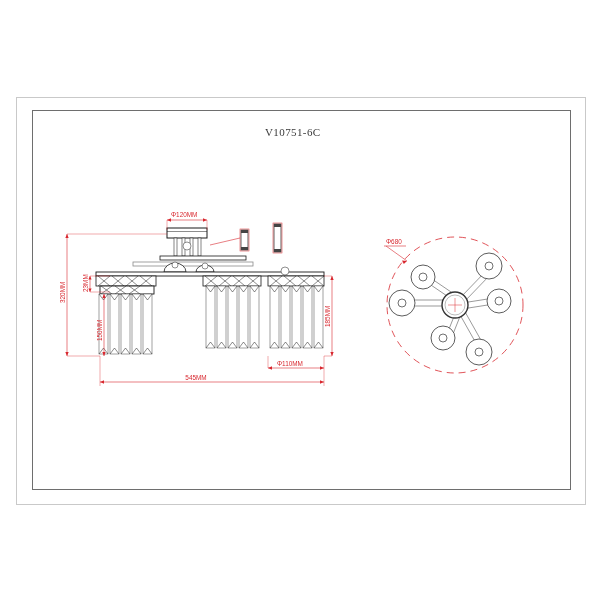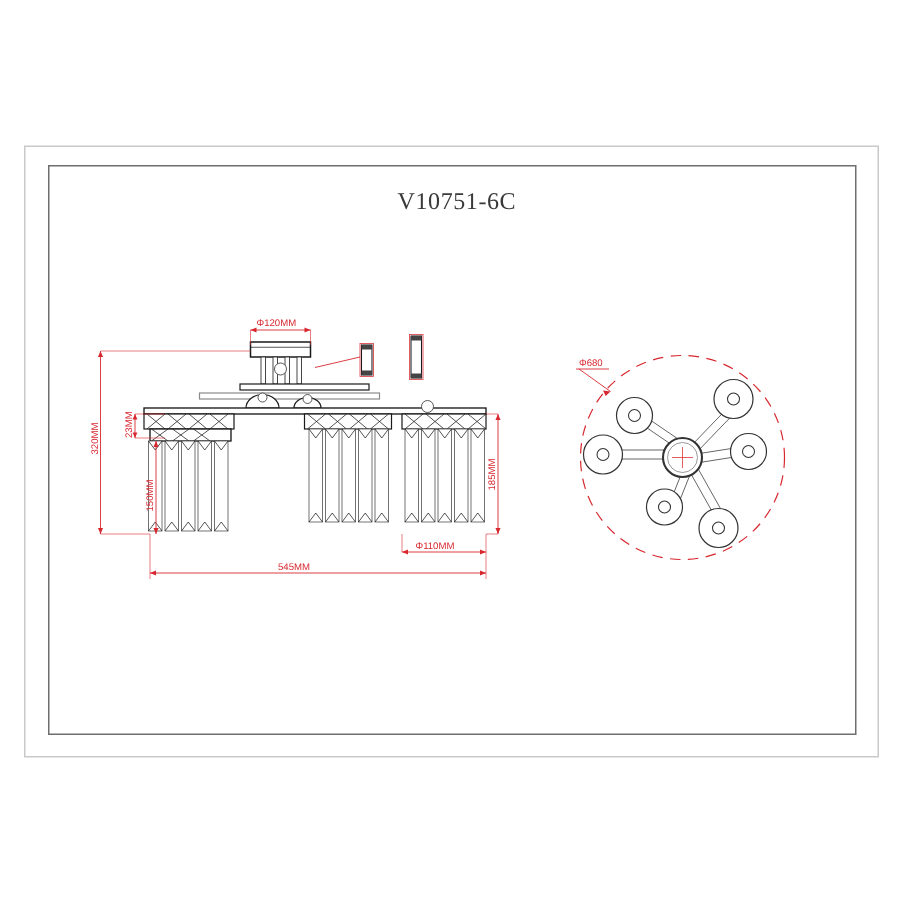--- a/index.html
+++ b/index.html
@@ -5,21 +5,21 @@
   html,body{margin:0;padding:0;background:#ffffff;}
   body{width:600px;height:600px;overflow:hidden;
        font-family:"Liberation Serif",serif;}
   #stage{position:relative;width:600px;height:600px;background:#fff;}
 
   .frame-outer{position:absolute;left:16px;top:97px;width:568px;height:406px;
        border:1px solid #c9c9c9;background:#fff;}
   .frame-inner{position:absolute;left:32px;top:110px;width:537px;height:378px;
        border:1px solid #6e6e6e;background:#fff;}
 
-  #title{position:absolute;left:265px;top:126px;font-size:16px;color:#3a3a3a;
+  #title{position:absolute;left:265px;top:126px;font-size:11px;color:#3a3a3a;
        letter-spacing:.4px;white-space:nowrap;}
 
   svg.art{position:absolute;left:0;top:0;width:600px;height:600px;}
   .dim{font-family:"Liberation Sans",sans-serif;font-size:6.4px;fill:#d8282f;}
   .dimv{font-family:"Liberation Sans",sans-serif;font-size:6.4px;fill:#d8282f;}
 </style>
 </head>
 <body>
 
 <div id="stage">

